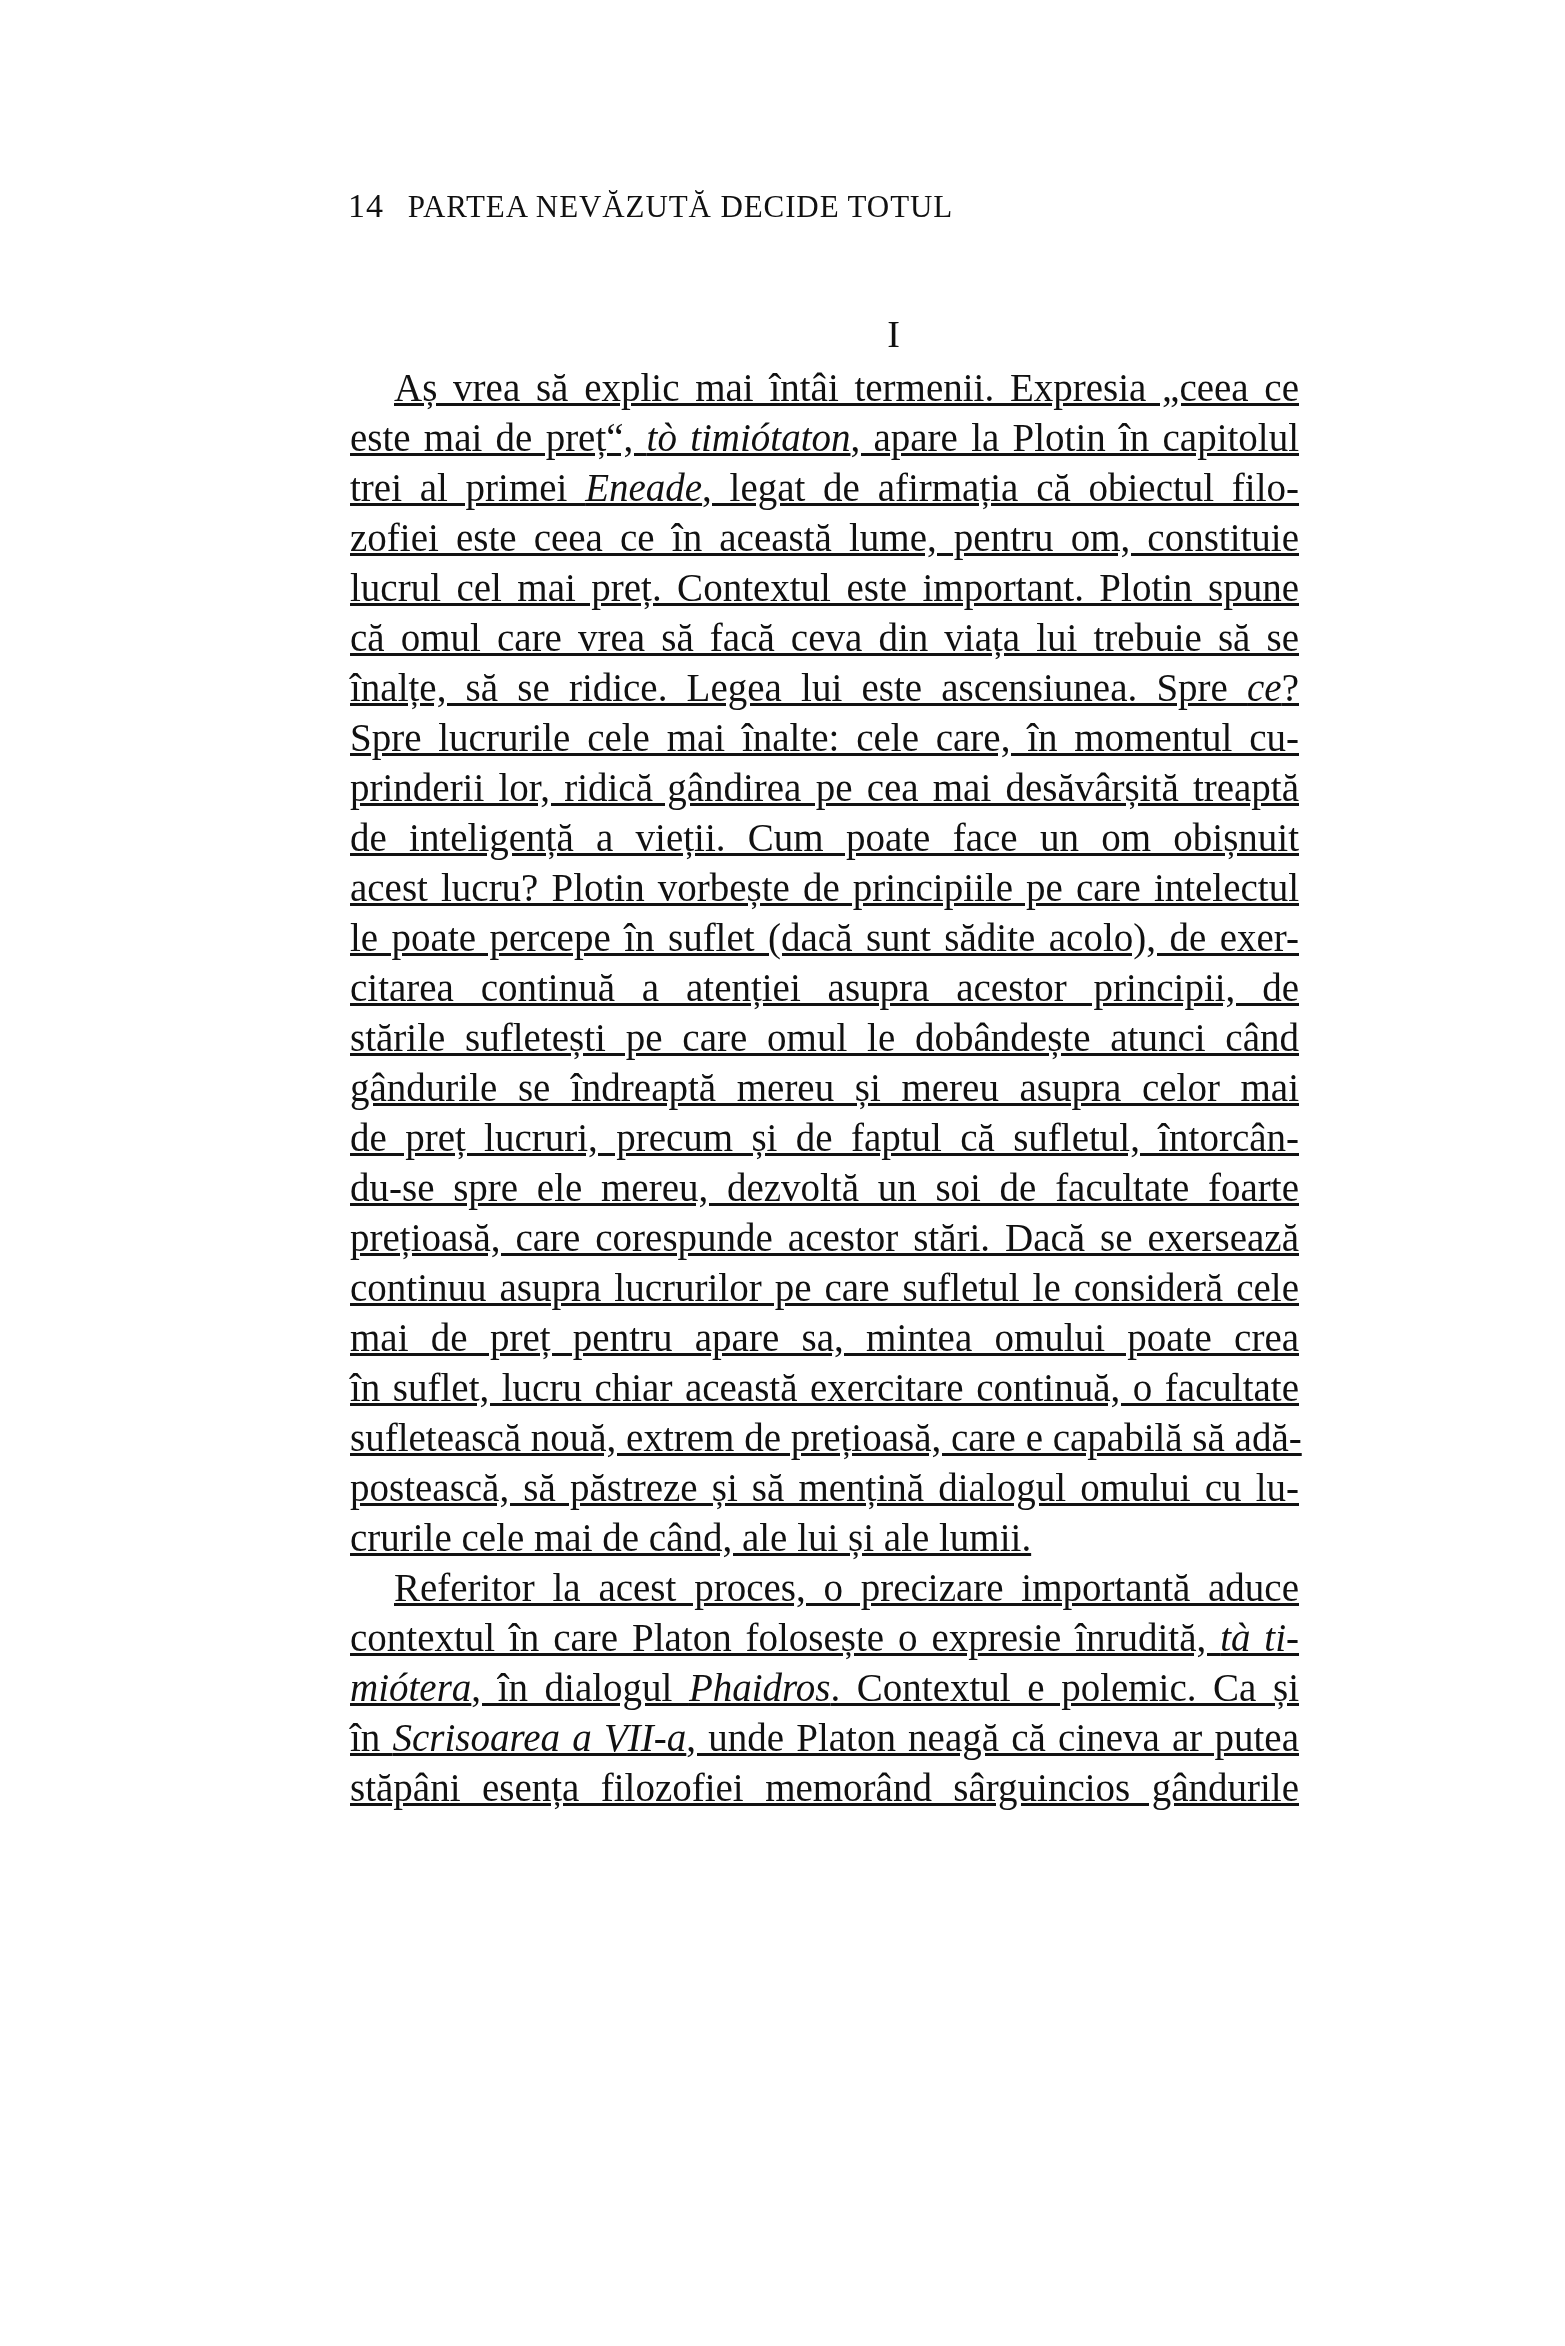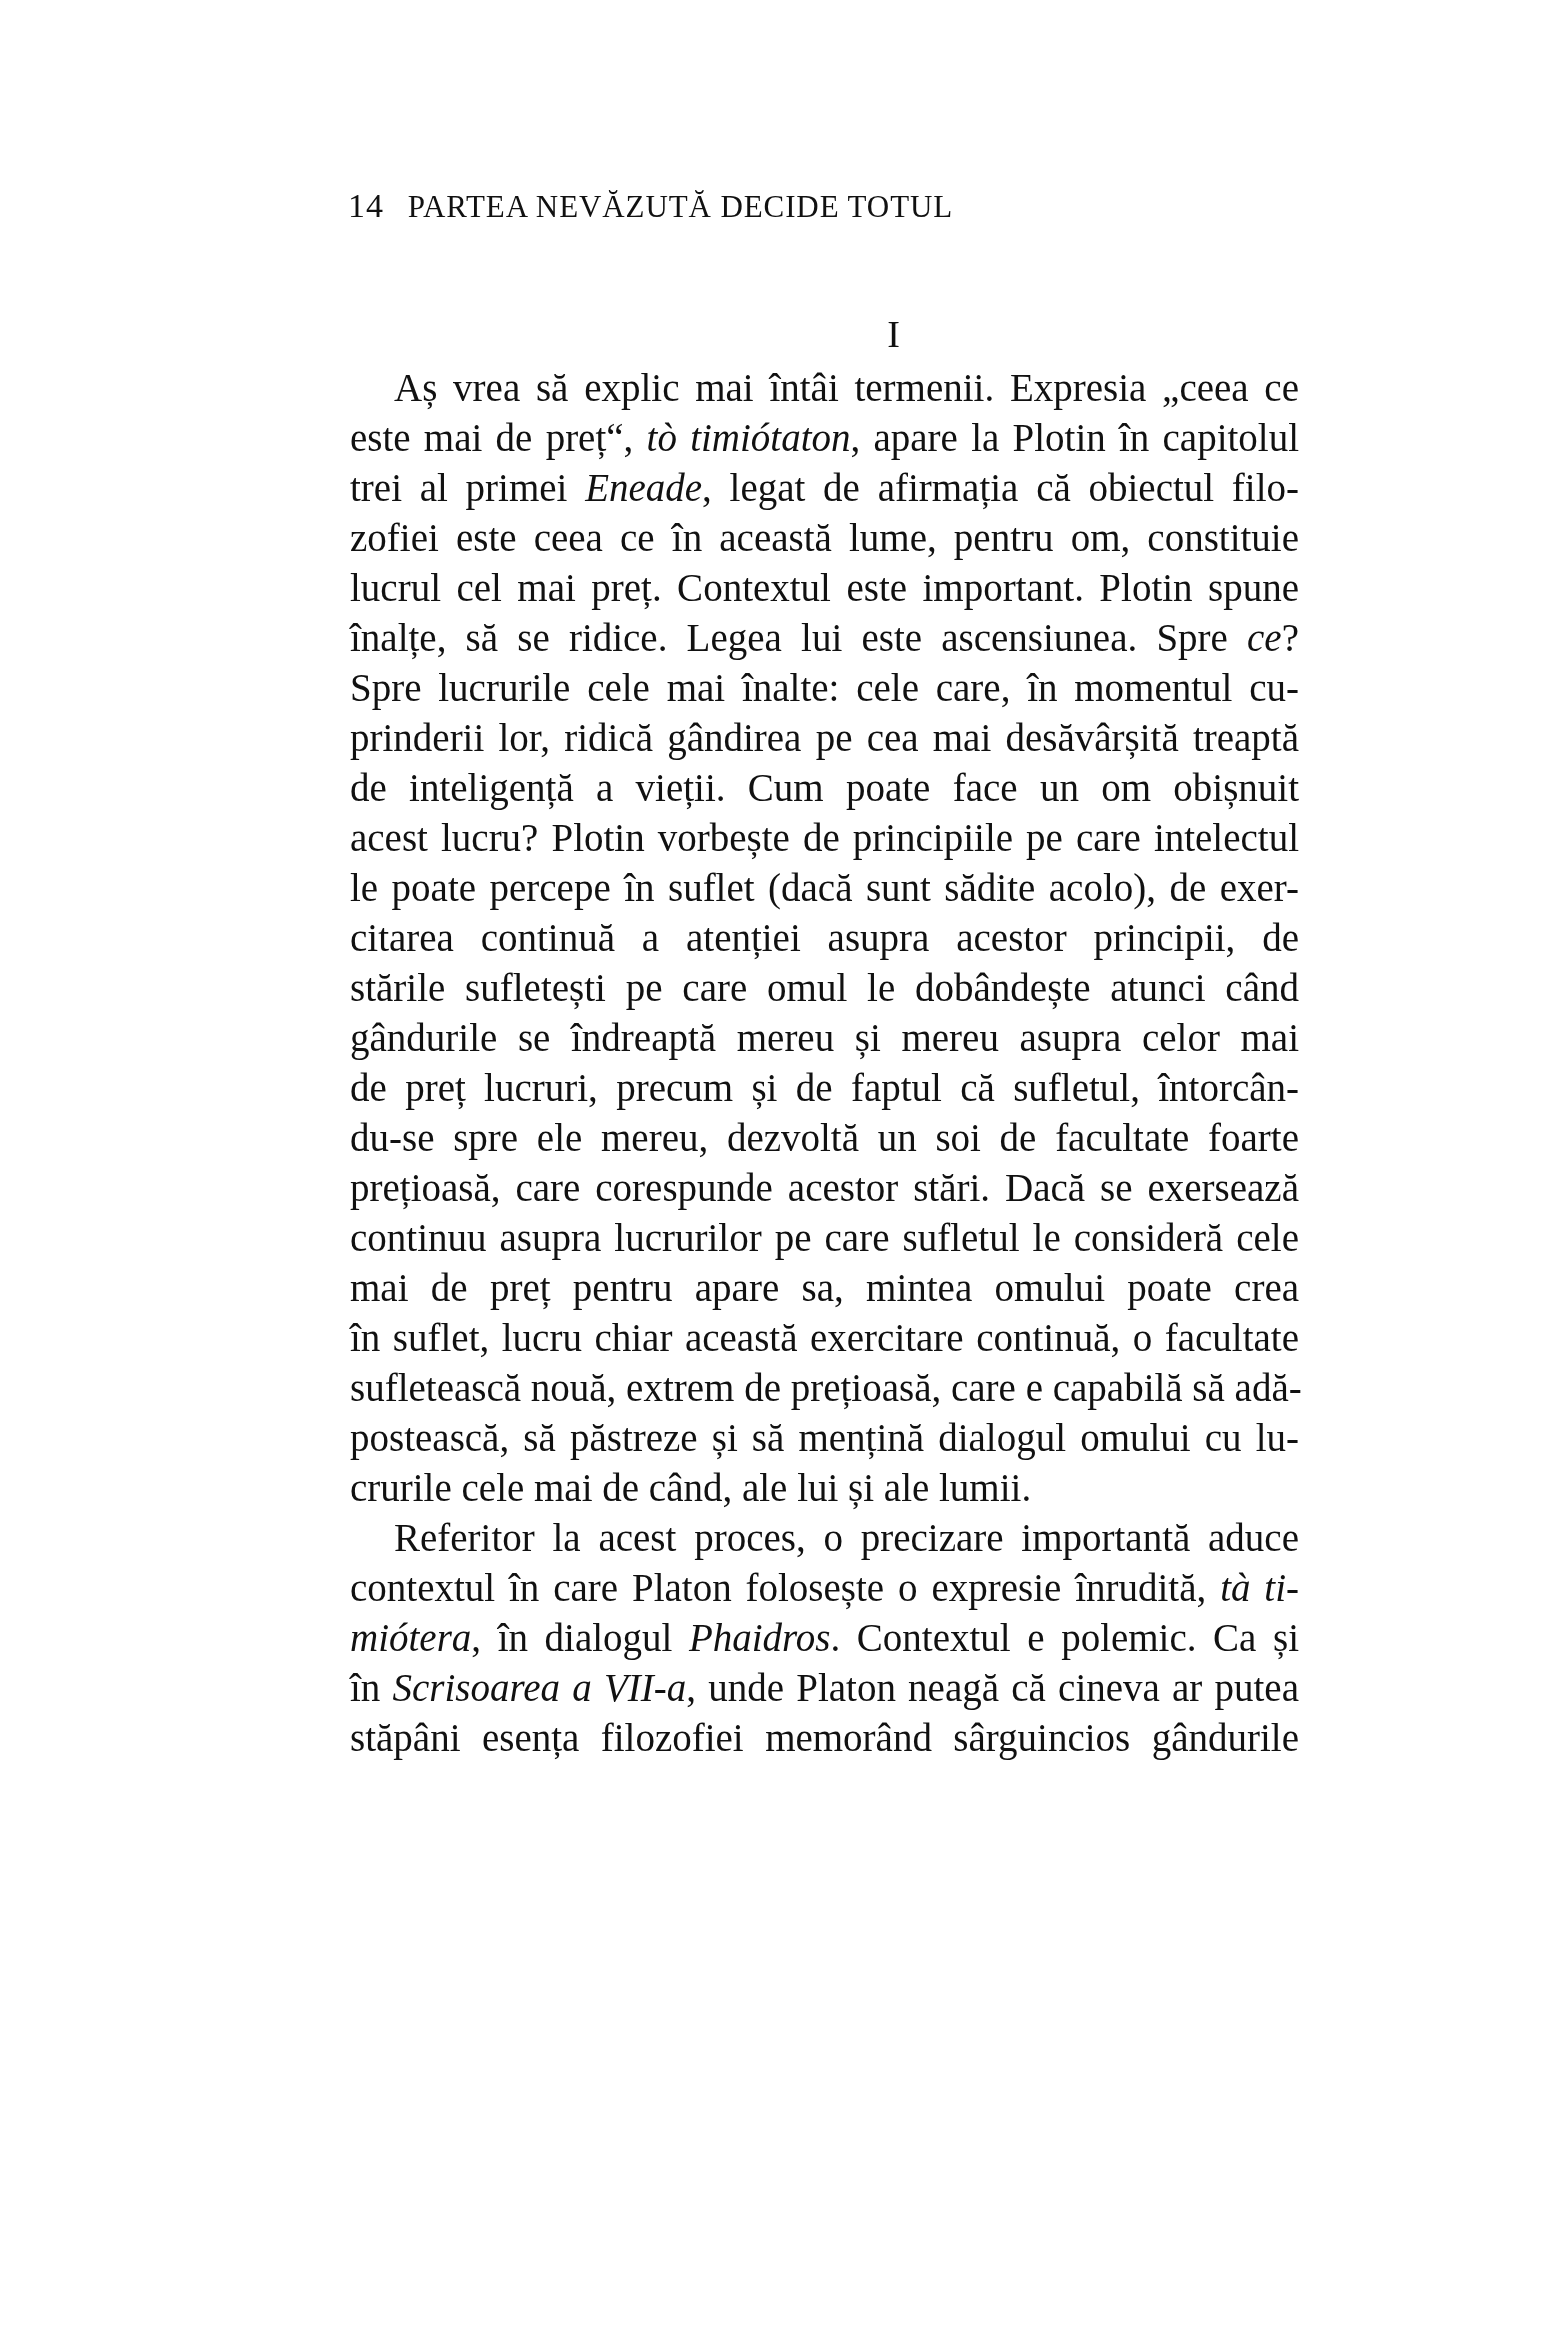--- a/index.html
+++ b/index.html
@@ -5,21 +5,21 @@
   html, body { margin: 0; padding: 0; background: #ffffff; }
   body { width: 1565px; height: 2347px; position: relative; overflow: hidden;
          font-family: "Liberation Serif", "DejaVu Serif", serif; color: #111111; }
   .running-head { position: absolute; left: 333px; top: 187px; font-size: 31px;
                   letter-spacing: 0.9px; white-space: nowrap; text-align: center; }
   .running-head .page-num { display: inline-block; width: 66px; font-size: 34px; }
   .section-num { position: absolute; left: 0; width: 100%; top: 312px; text-align: center;
                  font-size: 38px; padding-left: 222px; box-sizing: border-box; }
   .body-text { position: absolute; left: 350px; top: 363px; width: 949px; font-size: 39px; }
   .line { height: 50px; line-height: 50px; white-space: nowrap; text-align: justify;
-          text-align-last: justify; overflow: visible; }
+          text-align-last: justify; overflow: visible; text-decoration: underline; }
   .line.last { text-align-last: left; }
   .line.indent { padding-left: 44px; }
   .it { font-style: italic; }
 </style>
 </head>
 <body>
 
 <div class="running-head">
   <span class="page-num">14</span>
   <span>PARTEA NEVĂZUTĂ DECIDE TOTUL</span>
@@ -27,20 +27,21 @@
 
 <div class="section-num">I</div>
 
 <div class="body-text" id="body-text">
     <div>
       <div class="line indent"><span>Aș vrea să explic mai întâi termenii. Expresia „ceea ce</span></div>
       <div class="line"><span>este mai de preț“, </span><span class="it">tò timiótaton</span><span>, apare la Plotin în capitolul</span></div>
       <div class="line"><span>trei al primei </span><span class="it">Eneade</span><span>, legat de afirmația că obiectul filo-</span></div>
       <div class="line"><span>zofiei este ceea ce în această lume, pentru om, constituie</span></div>
       <div class="line"><span>lucrul cel mai preț. Contextul este important. Plotin spune</span></div>
+      <div class="line"><span>că omul care vrea să facă ceva din viața lui trebuie să se</span></div>
       <div class="line"><span>înalțe, să se ridice. Legea lui este ascensiunea. Spre </span><span class="it">ce</span><span>?</span></div>
       <div class="line"><span>Spre lucrurile cele mai înalte: cele care, în momentul cu-</span></div>
       <div class="line"><span>prinderii lor, ridică gândirea pe cea mai desăvârșită treaptă</span></div>
       <div class="line"><span>de inteligență a vieții. Cum poate face un om obișnuit</span></div>
       <div class="line"><span>acest lucru? Plotin vorbește de principiile pe care intelectul</span></div>
       <div class="line"><span>le poate percepe în suflet (dacă sunt sădite acolo), de exer-</span></div>
       <div class="line"><span>citarea continuă a atenției asupra acestor principii, de</span></div>
       <div class="line"><span>stările sufletești pe care omul le dobândește atunci când</span></div>
       <div class="line"><span>gândurile se îndreaptă mereu și mereu asupra celor mai</span></div>
       <div class="line"><span>de preț lucruri, precum și de faptul că sufletul, întorcân-</span></div>

